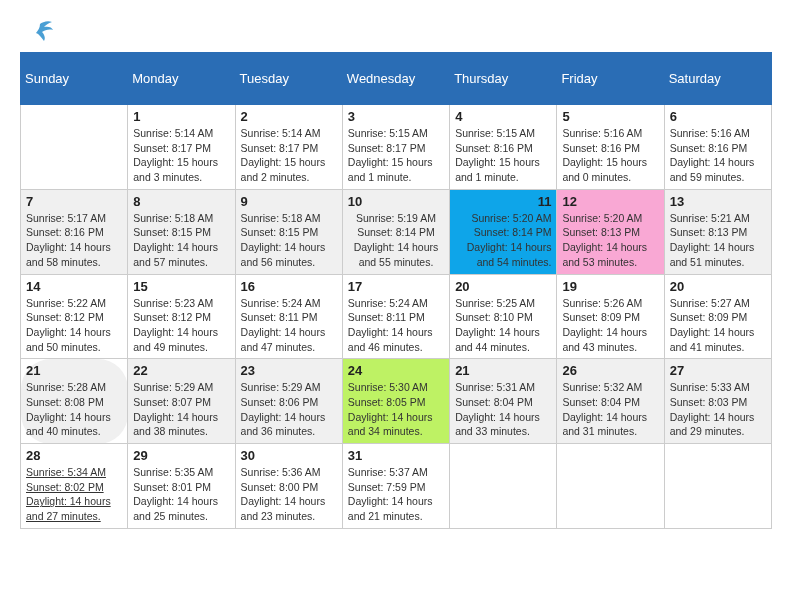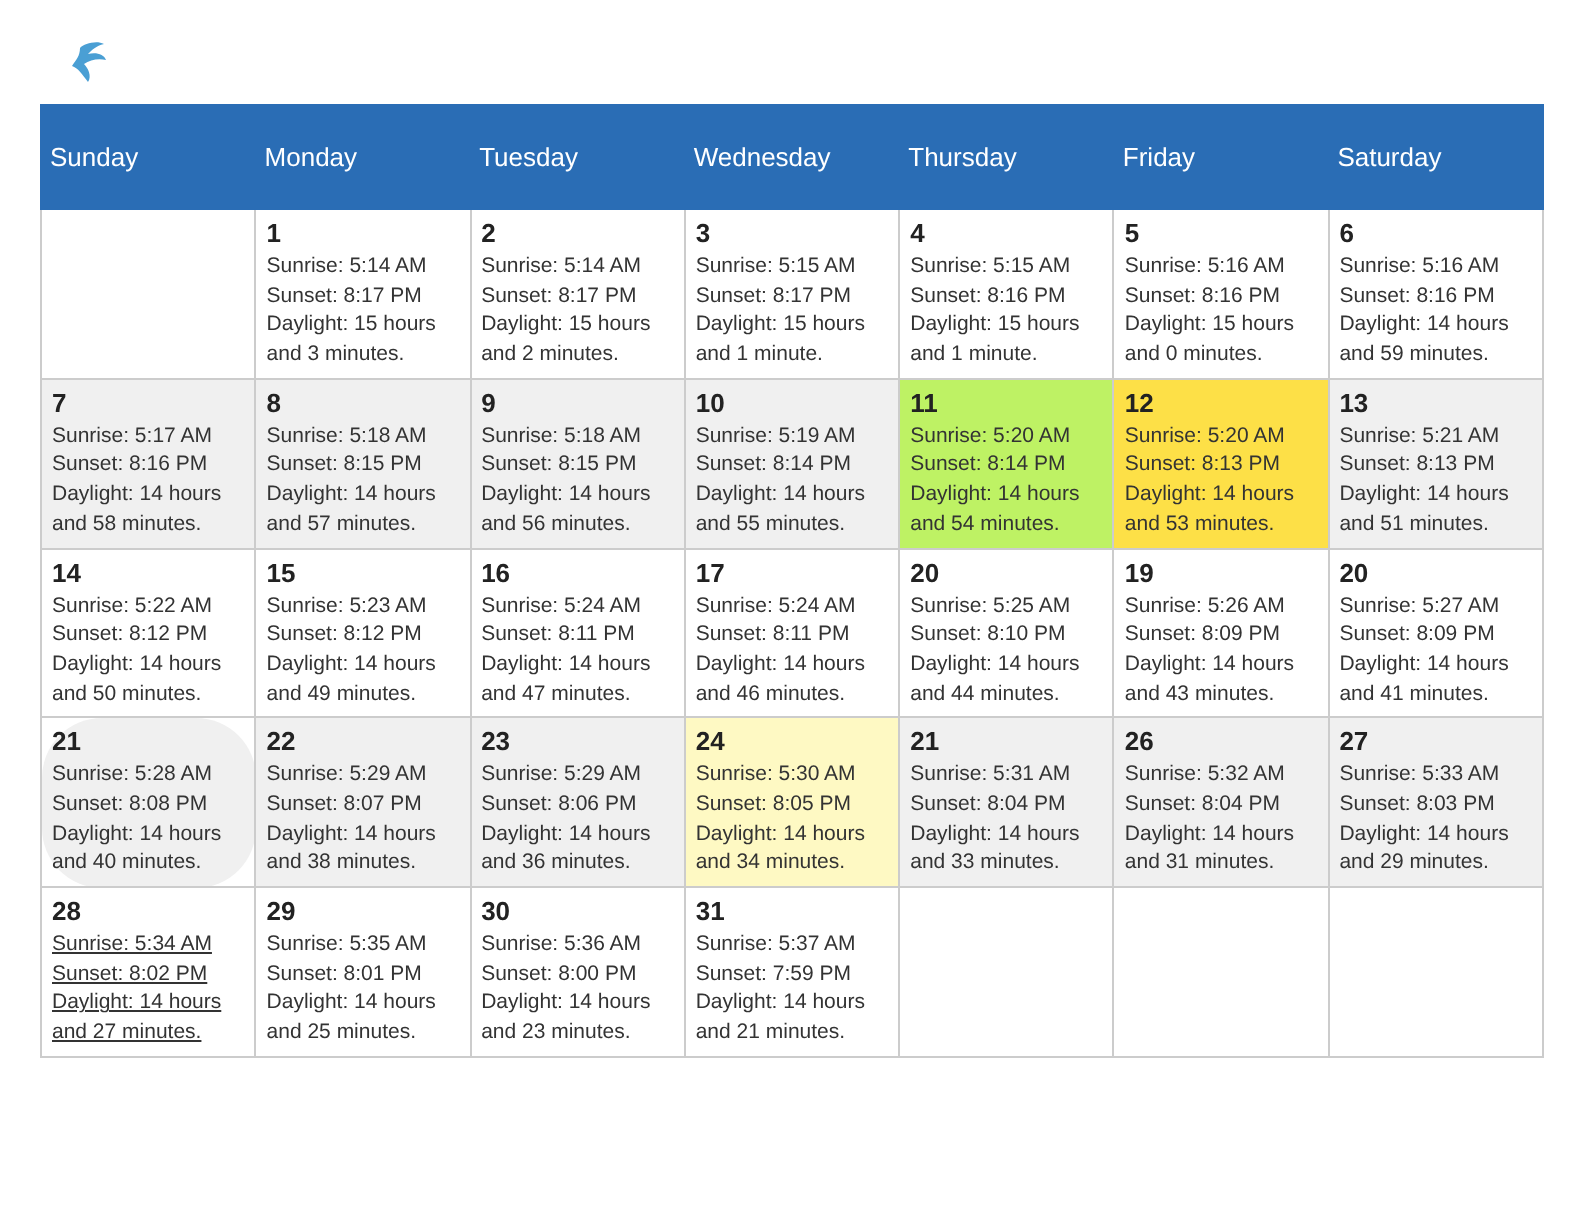--- a/index.html
+++ b/index.html
@@ -169,33 +169,33 @@
         </td>
         <td style="background: rgb(240, 240, 240);">
           <span class="day-number">9</span>
           <div class="day-info" style="white-space: pre-line;">Sunrise: 5:18 AM
 Sunset: 8:15 PM
 Daylight: 14 hours
 and 56 minutes.</div>
         </td>
         <td style="background: rgb(240, 240, 240);">
           <span class="day-number">10</span>
-          <div class="day-info" style="white-space: pre-line;">Sunrise: 5:19 AM
+          <div class="day-info" style="white-space: pre-line; text-align: center;">Sunrise: 5:19 AM
 Sunset: 8:14 PM
 Daylight: 14 hours
 and 55 minutes.</div>
         </td>
-        <td style="background: #bef264;">
+        <td style="background: #0ea5e9; text-align: right;">
           <span class="day-number">11</span>
           <div class="day-info" style="white-space: pre-line;">Sunrise: 5:20 AM
 Sunset: 8:14 PM
 Daylight: 14 hours
 and 54 minutes.</div>
         </td>
-        <td style="background: #fde047;">
+        <td style="background: #f9a8d4;">
           <span class="day-number">12</span>
           <div class="day-info" style="white-space: pre-line;">Sunrise: 5:20 AM
 Sunset: 8:13 PM
 Daylight: 14 hours
 and 53 minutes.</div>
         </td>
         <td style="background: rgb(240, 240, 240);">
           <span class="day-number">13</span>
           <div class="day-info" style="white-space: pre-line;">Sunrise: 5:21 AM
 Sunset: 8:13 PM
@@ -269,21 +269,21 @@
 Daylight: 14 hours
 and 38 minutes.</div>
         </td>
         <td style="background: rgb(240, 240, 240);">
           <span class="day-number">23</span>
           <div class="day-info" style="white-space: pre-line;">Sunrise: 5:29 AM
 Sunset: 8:06 PM
 Daylight: 14 hours
 and 36 minutes.</div>
         </td>
-        <td style="background: #fef9c3;">
+        <td style="background: #bef264;">
           <span class="day-number">24</span>
           <div class="day-info" style="white-space: pre-line;">Sunrise: 5:30 AM
 Sunset: 8:05 PM
 Daylight: 14 hours
 and 34 minutes.</div>
         </td>
         <td style="background: rgb(240, 240, 240);">
           <span class="day-number">21</span>
           <div class="day-info" style="white-space: pre-line;">Sunrise: 5:31 AM
 Sunset: 8:04 PM

